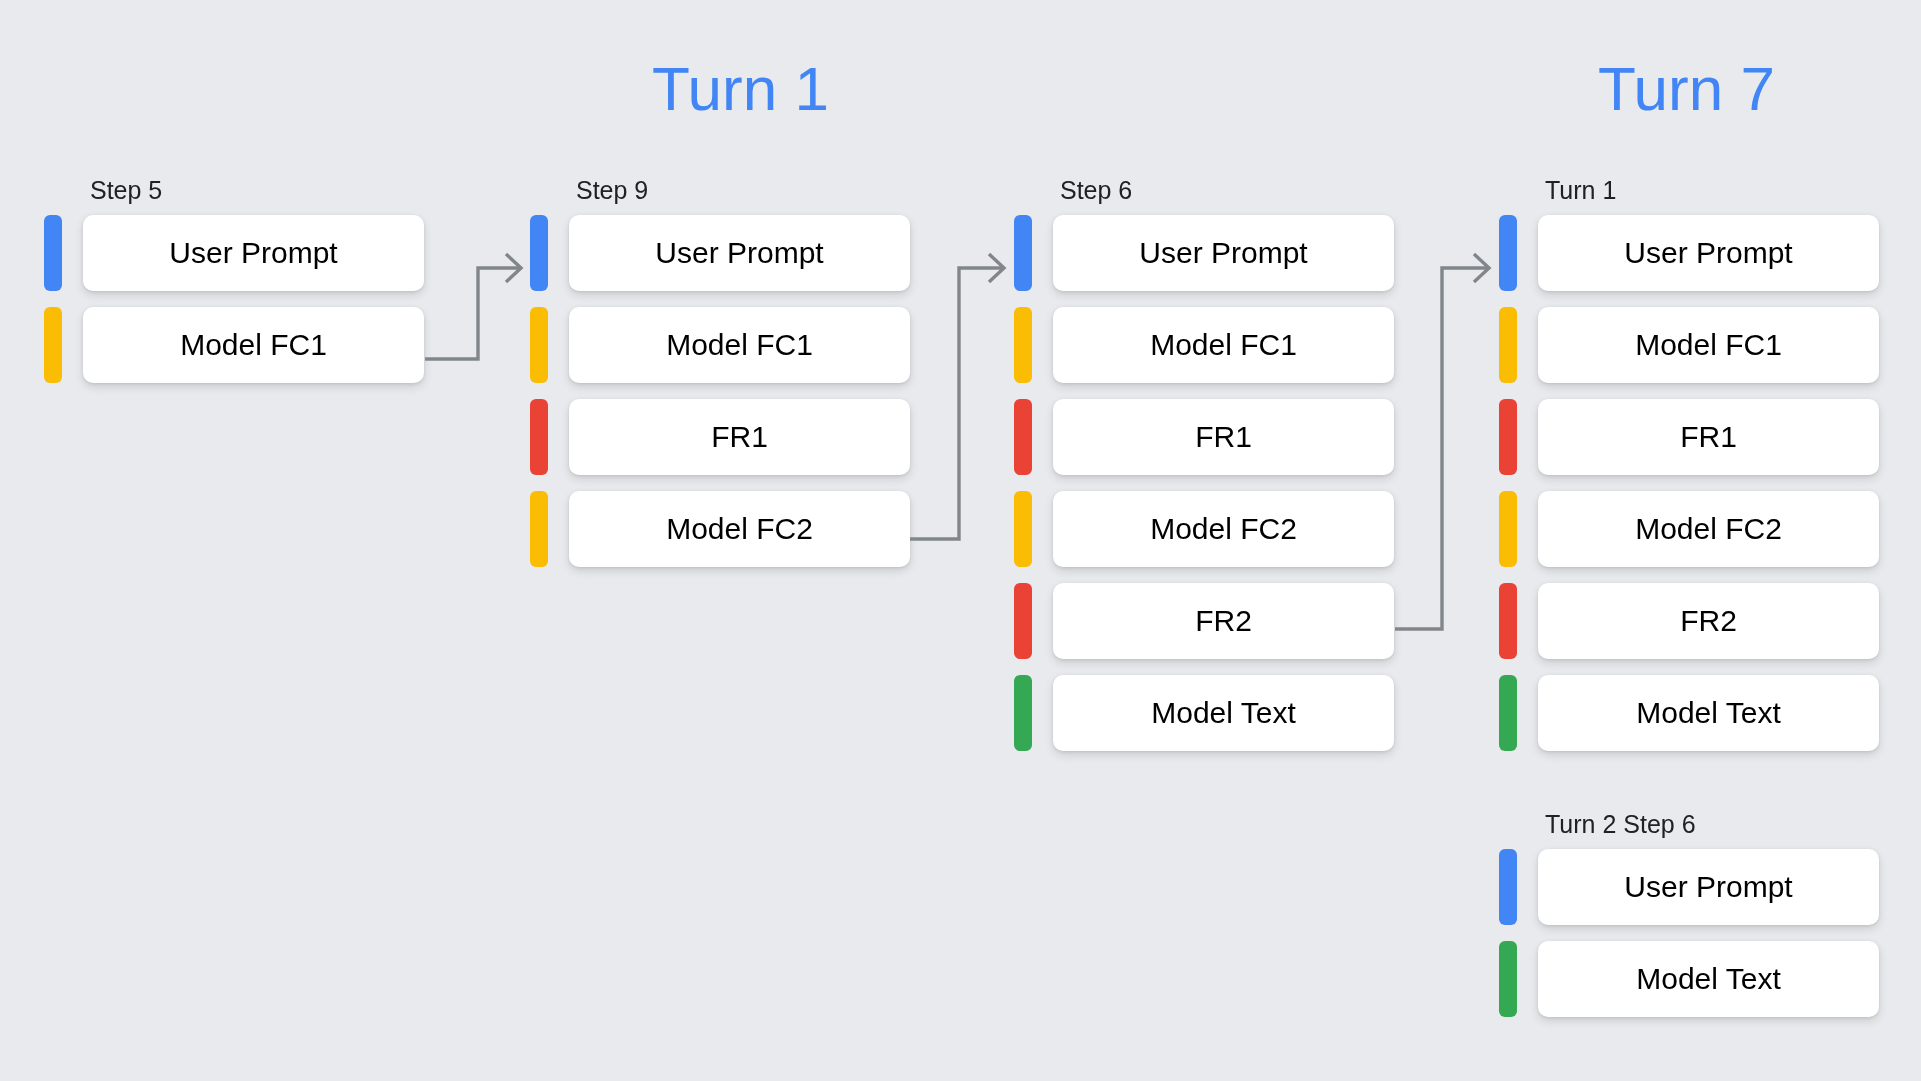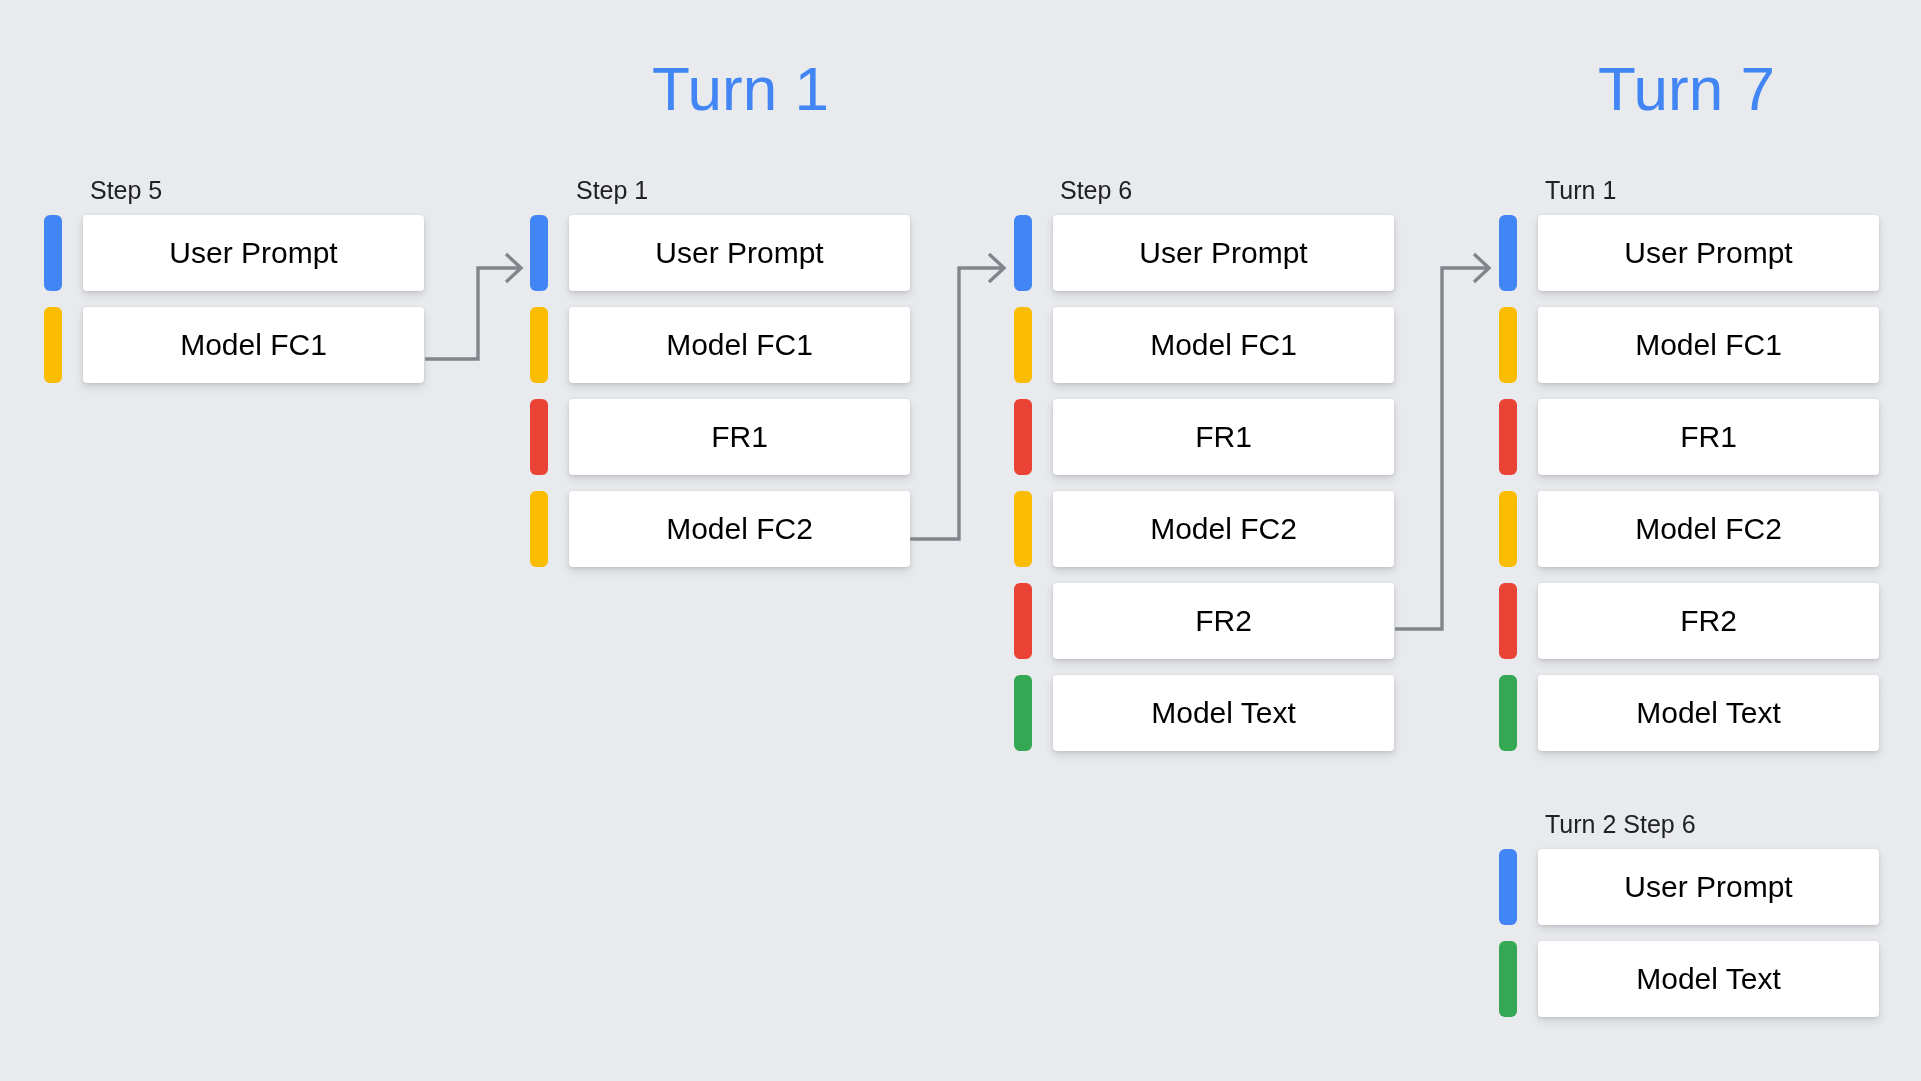--- a/index.html
+++ b/index.html
@@ -68,21 +68,21 @@
   .bar.blue   { background: #4285f4; }
   .bar.yellow { background: #fbbc04; }
   .bar.red    { background: #ea4335; }
   .bar.green  { background: #34a853; }
 
   .card {
     margin-left: 21px;
     height: 76px;
     width: 341px;
     background: #ffffff;
-    border-radius: 4px;
+    border-radius: 10px;
     box-shadow: 0 4px 8px rgba(60,64,67,0.16), 0 1px 3px rgba(60,64,67,0.12);
     display: flex;
     align-items: center;
     justify-content: center;
     font-size: 30px;
     color: #000000;
     box-sizing: border-box;
   }
 
   
@@ -132,21 +132,21 @@
         <div class="card">User Prompt</div>
       </div>
       <div class="row">
         <div class="bar yellow"></div>
         <div class="card">Model FC1</div>
       </div>
     </div>
   </div>
 
   <div id="col-step2" class="column">
-    <div class="column-label">Step 1</div>
+    <div class="column-label">Step 9</div>
     <div class="rows">
       <div class="row">
         <div class="bar blue"></div>
         <div class="card">User Prompt</div>
       </div>
       <div class="row">
         <div class="bar yellow"></div>
         <div class="card">Model FC1</div>
       </div>
       <div class="row">

